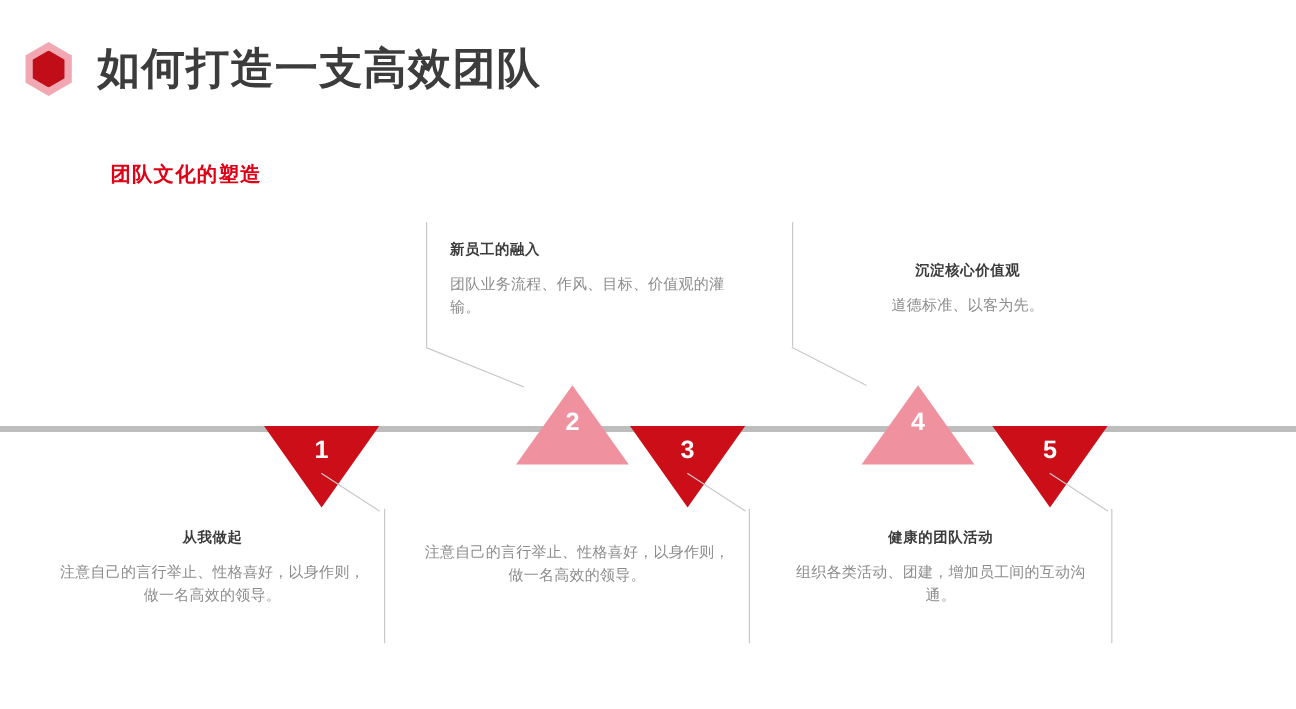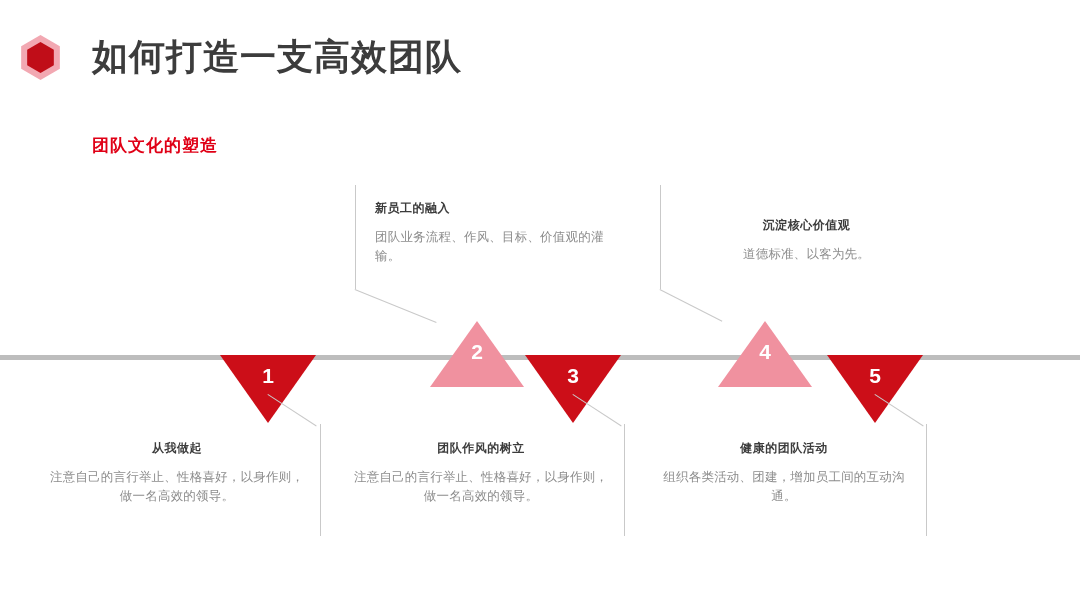--- a/index.html
+++ b/index.html
@@ -38,21 +38,21 @@
   }
   .hex-inner {
     position: absolute;
     left: 7px; top: 7px;
     width: 31px; height: 31px;
     background: #C00D18;
     clip-path: polygon(50% 0%, 93% 25%, 93% 75%, 50% 100%, 7% 75%, 7% 25%);
   }
   .page-title {
     position: absolute;
-    left: 92px;
+    left: 81px;
     top: 33px;
     font-size: 36px;
     font-weight: bold;
     color: #3c3c3c;
     letter-spacing: 1px;
     line-height: 48px;
     white-space: nowrap;
   }
   .section-label {
     position: absolute;
@@ -177,21 +177,20 @@
     <div class="b-title">新员工的融入</div>
     <div class="b-body">团队业务流程、作风、目标、价值观的灌输。</div>
   </div>
 
   <div class="marker marker-down" style="left:525px; top:355px;">
     <span class="num">3</span>
   </div>
   <div class="conn-d" style="left:573px; top:394px; width:58px; transform:rotate(33deg);"></div>
   <div class="conn-v" style="left:624px; top:424px; height:112px;"></div>
   <div class="block align-right" style="left:352px; top:440px; width:258px;">
-    <div class="b-title">团队作风的树立</div>
     <div class="b-body">注意自己的言行举止、性格喜好，以身作则，做一名高效的领导。</div>
   </div>
 
   <div class="marker marker-up" style="left:718px; top:321px;">
     <span class="num">4</span>
   </div>
   <div class="conn-v" style="left:660px; top:185px; height:104px;"></div>
   <div class="conn-d" style="left:660px; top:289px; width:70px; transform:rotate(27deg);"></div>
   <div class="block align-left" style="left:689px; top:217px; width:235px;text-align:center;">
     <div class="b-title">沉淀核心价值观</div>

